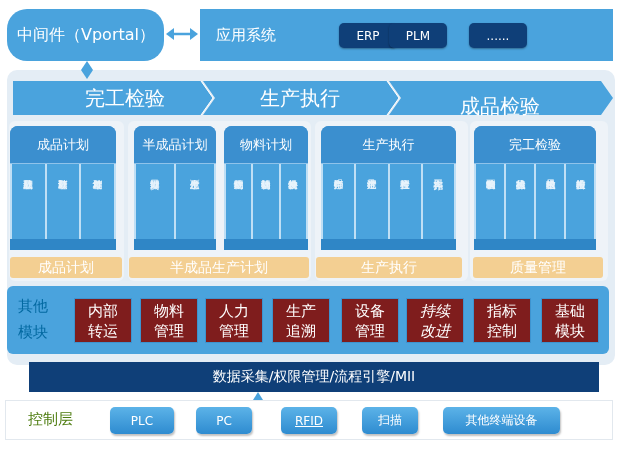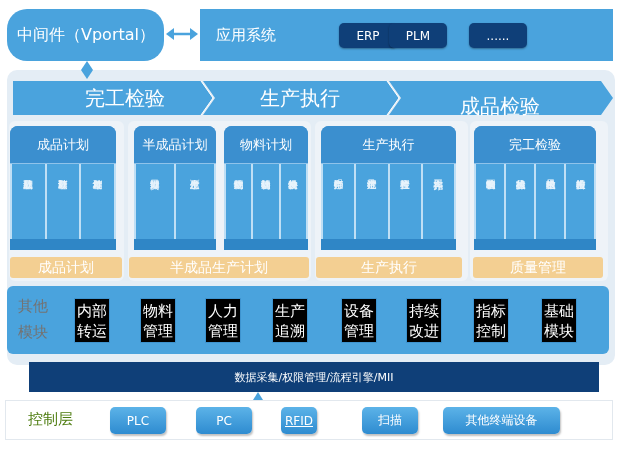--- a/index.html
+++ b/index.html
@@ -39,25 +39,25 @@
   .group-bg { background: #eef3f8; border-radius: 6px; position: absolute; top: 121px; height: 160px; }
   .card { position: absolute; top: 126px; height: 124px; background: #3a92d0; border-radius: 8px 8px 0 0; overflow: hidden; }
   .card-title { height: 38px; display: flex; align-items: center; justify-content: center; color: #fff; font-size: 13px; background: #3b8fcf; border-bottom: 1px solid #8fc3ea; }
   .card-cols { display: flex; height: 75px; gap: 2px; padding: 0 2px; background: #bfdff5; }
   .card-col { flex: 1; background: #4aa3dd; color: #e9f4fc; font-size: 9.5px; writing-mode: vertical-rl; text-orientation: upright; display: flex; align-items: center; justify-content: flex-start; padding-top: 8px; letter-spacing: 0px; line-height: 1; }
   .card-foot { height: 11px; background: #2f86c6; }
   .group-label { position: absolute; top: 257px; height: 21px; background: #f3cf92; color: #fff; font-size: 14px; display: flex; align-items: center; justify-content: center; border-radius: 3px; }
 
   
   #other-modules { left: 7px; top: 286px; width: 602px; height: 68px; background: #4aa3dd; border-radius: 6px; }
-  #other-title { left: 18px; top: 293px; width: 40px; color: #737373; font-size: 15px; line-height: 26px; }
-  .mod-btn { position: absolute; top: 298px; width: 36px; height: 45px; border: 1px solid #3d93cf; background: #000000; color: #fff; font-size: 15px; line-height: 20px; display: flex; align-items: center; justify-content: center; text-align: center; }
+  #other-title { left: 18px; top: 293px; width: 40px; color: #0369a1; font-size: 15px; line-height: 26px; }
+  .mod-btn { position: absolute; top: 298px; width: 58px; height: 45px; border: 1px solid #3d93cf; background: #7f1d1d; color: #fff; font-size: 15px; line-height: 20px; display: flex; align-items: center; justify-content: center; text-align: center; }
 
   
-  #platform { left: 29px; top: 362px; width: 570px; height: 30px; background: #0f3f78; color: #fff; font-size: 11px; display: flex; align-items: center; justify-content: center; }
+  #platform { left: 29px; top: 362px; width: 570px; height: 30px; background: #0f3f78; color: #fff; font-size: 14px; display: flex; align-items: center; justify-content: center; }
   #up-arrow { left: 253px; top: 392px; width: 10px; height: 8px; }
 
   
   #control-layer { left: 5px; top: 400px; width: 608px; height: 40px; border: 1px solid #e2e8ee; background: #fff; }
   #control-title { left: 28px; top: 410px; font-size: 15px; color: #4d7c0f; }
   .ctrl-btn { position: absolute; top: 407px; height: 27px; border-radius: 5px; color: #fff; font-size: 12px; display: flex; align-items: center; justify-content: center; background: linear-gradient(#5cb3e8, #2e8bd0); box-shadow: 1px 2px 2px rgba(0,0,0,0.25); }
 </style>
 </head>
 <body>
 
@@ -153,30 +153,30 @@
 <div class="group-label" style="left:316px;width:146px;">生产执行</div>
 <div class="group-label" style="left:473px;width:130px;">质量管理</div>
 
 <div id="other-modules" class="abs"></div>
 <div id="other-title" class="abs">其他<br>模块</div>
 <div class="mod-btn" style="left:74px;">内部<br>转运</div>
 <div class="mod-btn" style="left:140px;">物料<br>管理</div>
 <div class="mod-btn" style="left:205px;">人力<br>管理</div>
 <div class="mod-btn" style="left:272px;">生产<br>追溯</div>
 <div class="mod-btn" style="left:341px;">设备<br>管理</div>
-<div class="mod-btn" style="left:406px;">持续<br>改进</div>
+<div class="mod-btn" style="left:406px;font-style:italic;">持续<br>改进</div>
 <div class="mod-btn" style="left:473px;">指标<br>控制</div>
 <div class="mod-btn" style="left:541px;">基础<br>模块</div>
 
 <div id="platform" class="abs">
   <span>数据采集/权限管理/流程引擎/MII</span>
 </div>
 <svg id="up-arrow" class="abs" viewBox="0 0 10 8">
   <polygon points="5,0 10,8 0,8" fill="#4aa3dd"></polygon>
 </svg>
 
 <div id="control-layer" class="abs"></div>
 <div id="control-title" class="abs">控制层</div>
-<div class="ctrl-btn" style="left:110px;width:56px;">PLC</div>
+<div class="ctrl-btn" style="left:110px;width:64px;">PLC</div>
 <div class="ctrl-btn" style="left:196px;width:56px;">PC</div>
-<div class="ctrl-btn" style="left:281px;width:36px;text-decoration:underline;">RFID</div>
+<div class="ctrl-btn" style="left:281px;width:56px;text-decoration:underline;">RFID</div>
 <div class="ctrl-btn" style="left:362px;width:56px;">扫描</div>
 <div class="ctrl-btn" style="left:443px;width:117px;text-align:right;">其他终端设备</div>
 
 </body></html>

